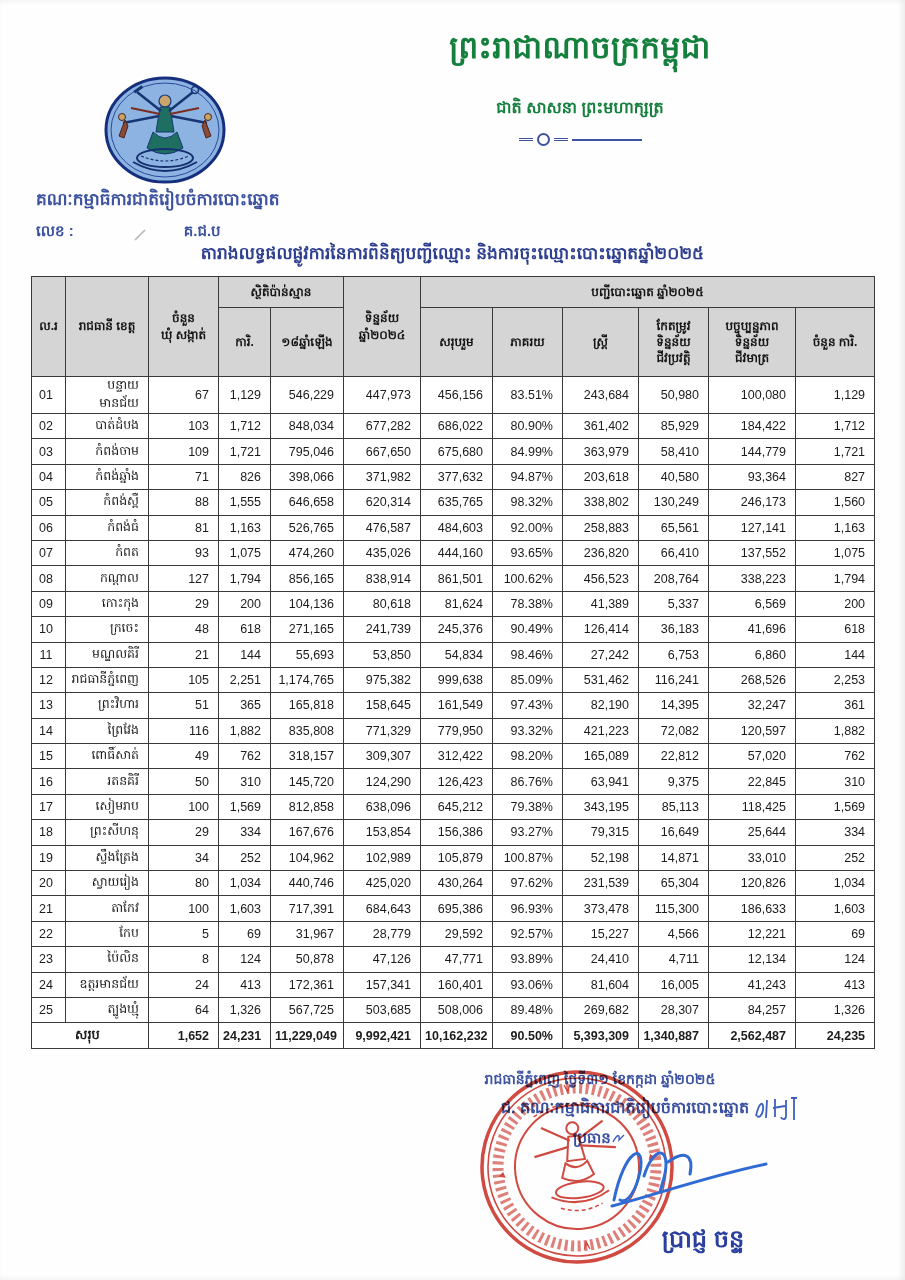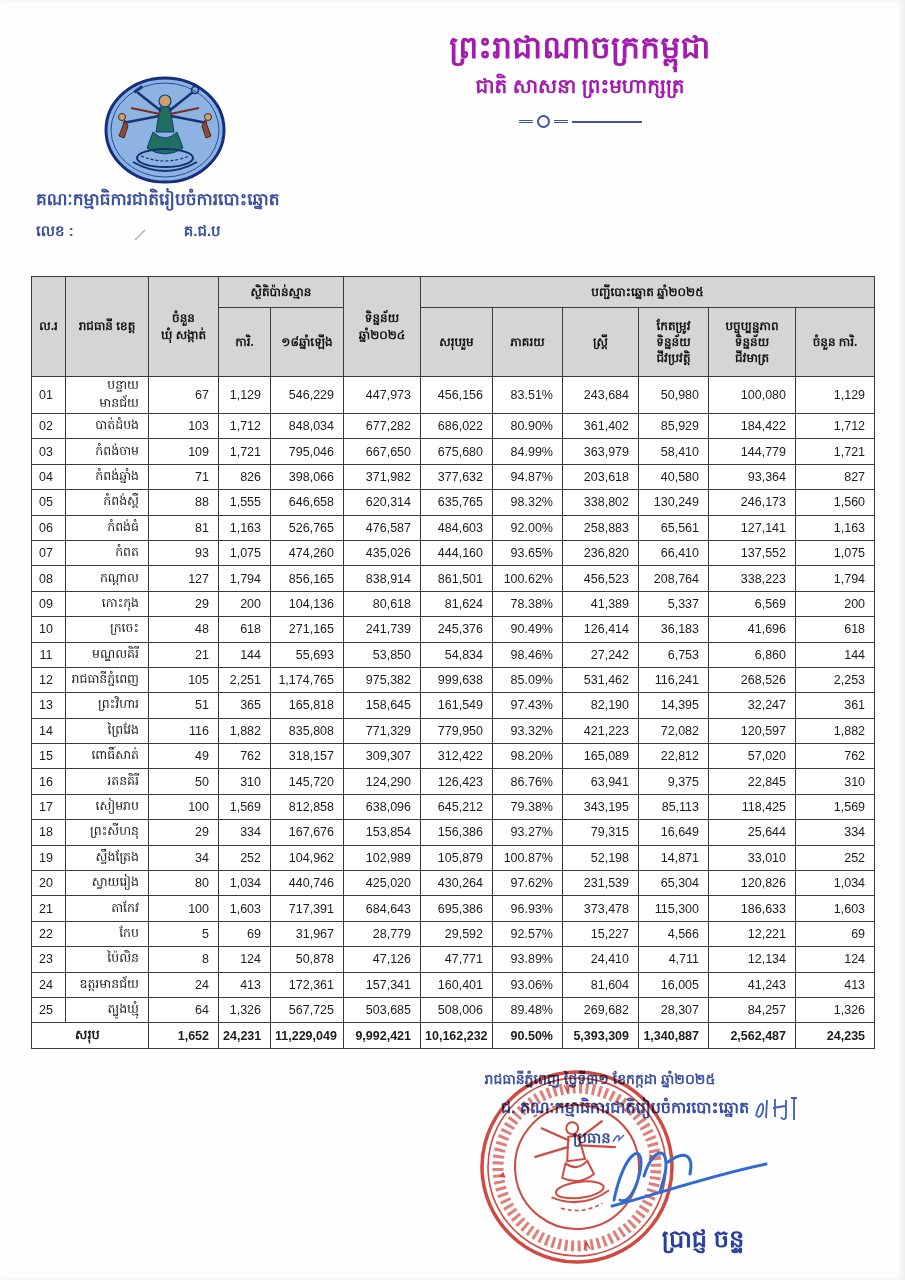--- a/index.html
+++ b/index.html
@@ -1,23 +1,23 @@
 <!DOCTYPE html>
 <html><head>
 <meta charset="utf-8">
 <style>
   html,body{margin:0;padding:0;background:#e8e8e8;}
   .page{position:relative;width:905px;height:1280px;background:#fefefe;margin:0 auto;
         font-family:"Liberation Sans", sans-serif;overflow:hidden;
         box-shadow:inset -3px 0 6px rgba(0,0,0,.08);}
   
   .logo{position:absolute;left:103px;top:76px;width:124px;height:108px;}
-  .kingdom-block{position:absolute;left:320px;top:28px;width:520px;text-align:center;color:#a21caf;}
+  .kingdom-block{position:absolute;left:320px;top:28px;width:520px;text-align:center;color:#15803d;}
   .kingdom{font-size:31px;font-weight:bold;letter-spacing:.5px;}
-  .motto{font-size:20px;font-weight:bold;margin-top:0;text-align:center;}
+  .motto{font-size:16px;font-weight:bold;margin-top:24px;text-align:center;}
   .ornament{margin-top:12px;display:flex;align-items:center;justify-content:center;gap:4px;color:#3d52a0;}
   .ornament .bar{width:14px;height:0;border-top:3px double #3d52a0;}
   .ornament .ring{width:9px;height:9px;border:2px solid #3d52a0;border-radius:50%;}
   .ornament .line{width:70px;height:0;border-top:2px solid #3d52a0;}
   .org-line{position:absolute;left:36px;top:188px;font-size:17px;font-weight:bold;color:#3d52a0;}
   .ref-line{position:absolute;left:36px;top:221px;font-size:15px;font-weight:bold;color:#3d52a0;display:flex;align-items:flex-end;}
   .ref-check{margin-left:58px;}
   .ref-value{margin-left:36px;}
   .doc-title{position:absolute;left:0;right:0;top:242px;text-align:center;font-size:17px;font-weight:bold;color:#2e3f8f;}
   
@@ -90,20 +90,21 @@
   <div class="org-line">គណៈកម្មាធិការជាតិរៀបចំការបោះឆ្នោត</div>
 
   <div class="ref-line">
     <span>លេខ :</span>
     <svg class="ref-check" width="16" height="16" viewBox="0 0 16 16">
       <path d="M3,13 L13,3" stroke="#b4b4bc" stroke-width="1.6" fill="none"></path>
     </svg>
     <span class="ref-value">គ.ជ.ប</span>
   </div>
 
+  <div class="doc-title">តារាងលទ្ធផលផ្លូវការនៃការពិនិត្យបញ្ជីឈ្មោះ និងការចុះឈ្មោះបោះឆ្នោតឆ្នាំ២០២៥</div>
 
   <table class="results">
     <colgroup>
       <col style="width:34px">
         <col style="width:83px">
         <col style="width:70px">
         <col style="width:52px">
       <col style="width:73px">
         <col style="width:77px">
         <col style="width:72px">

